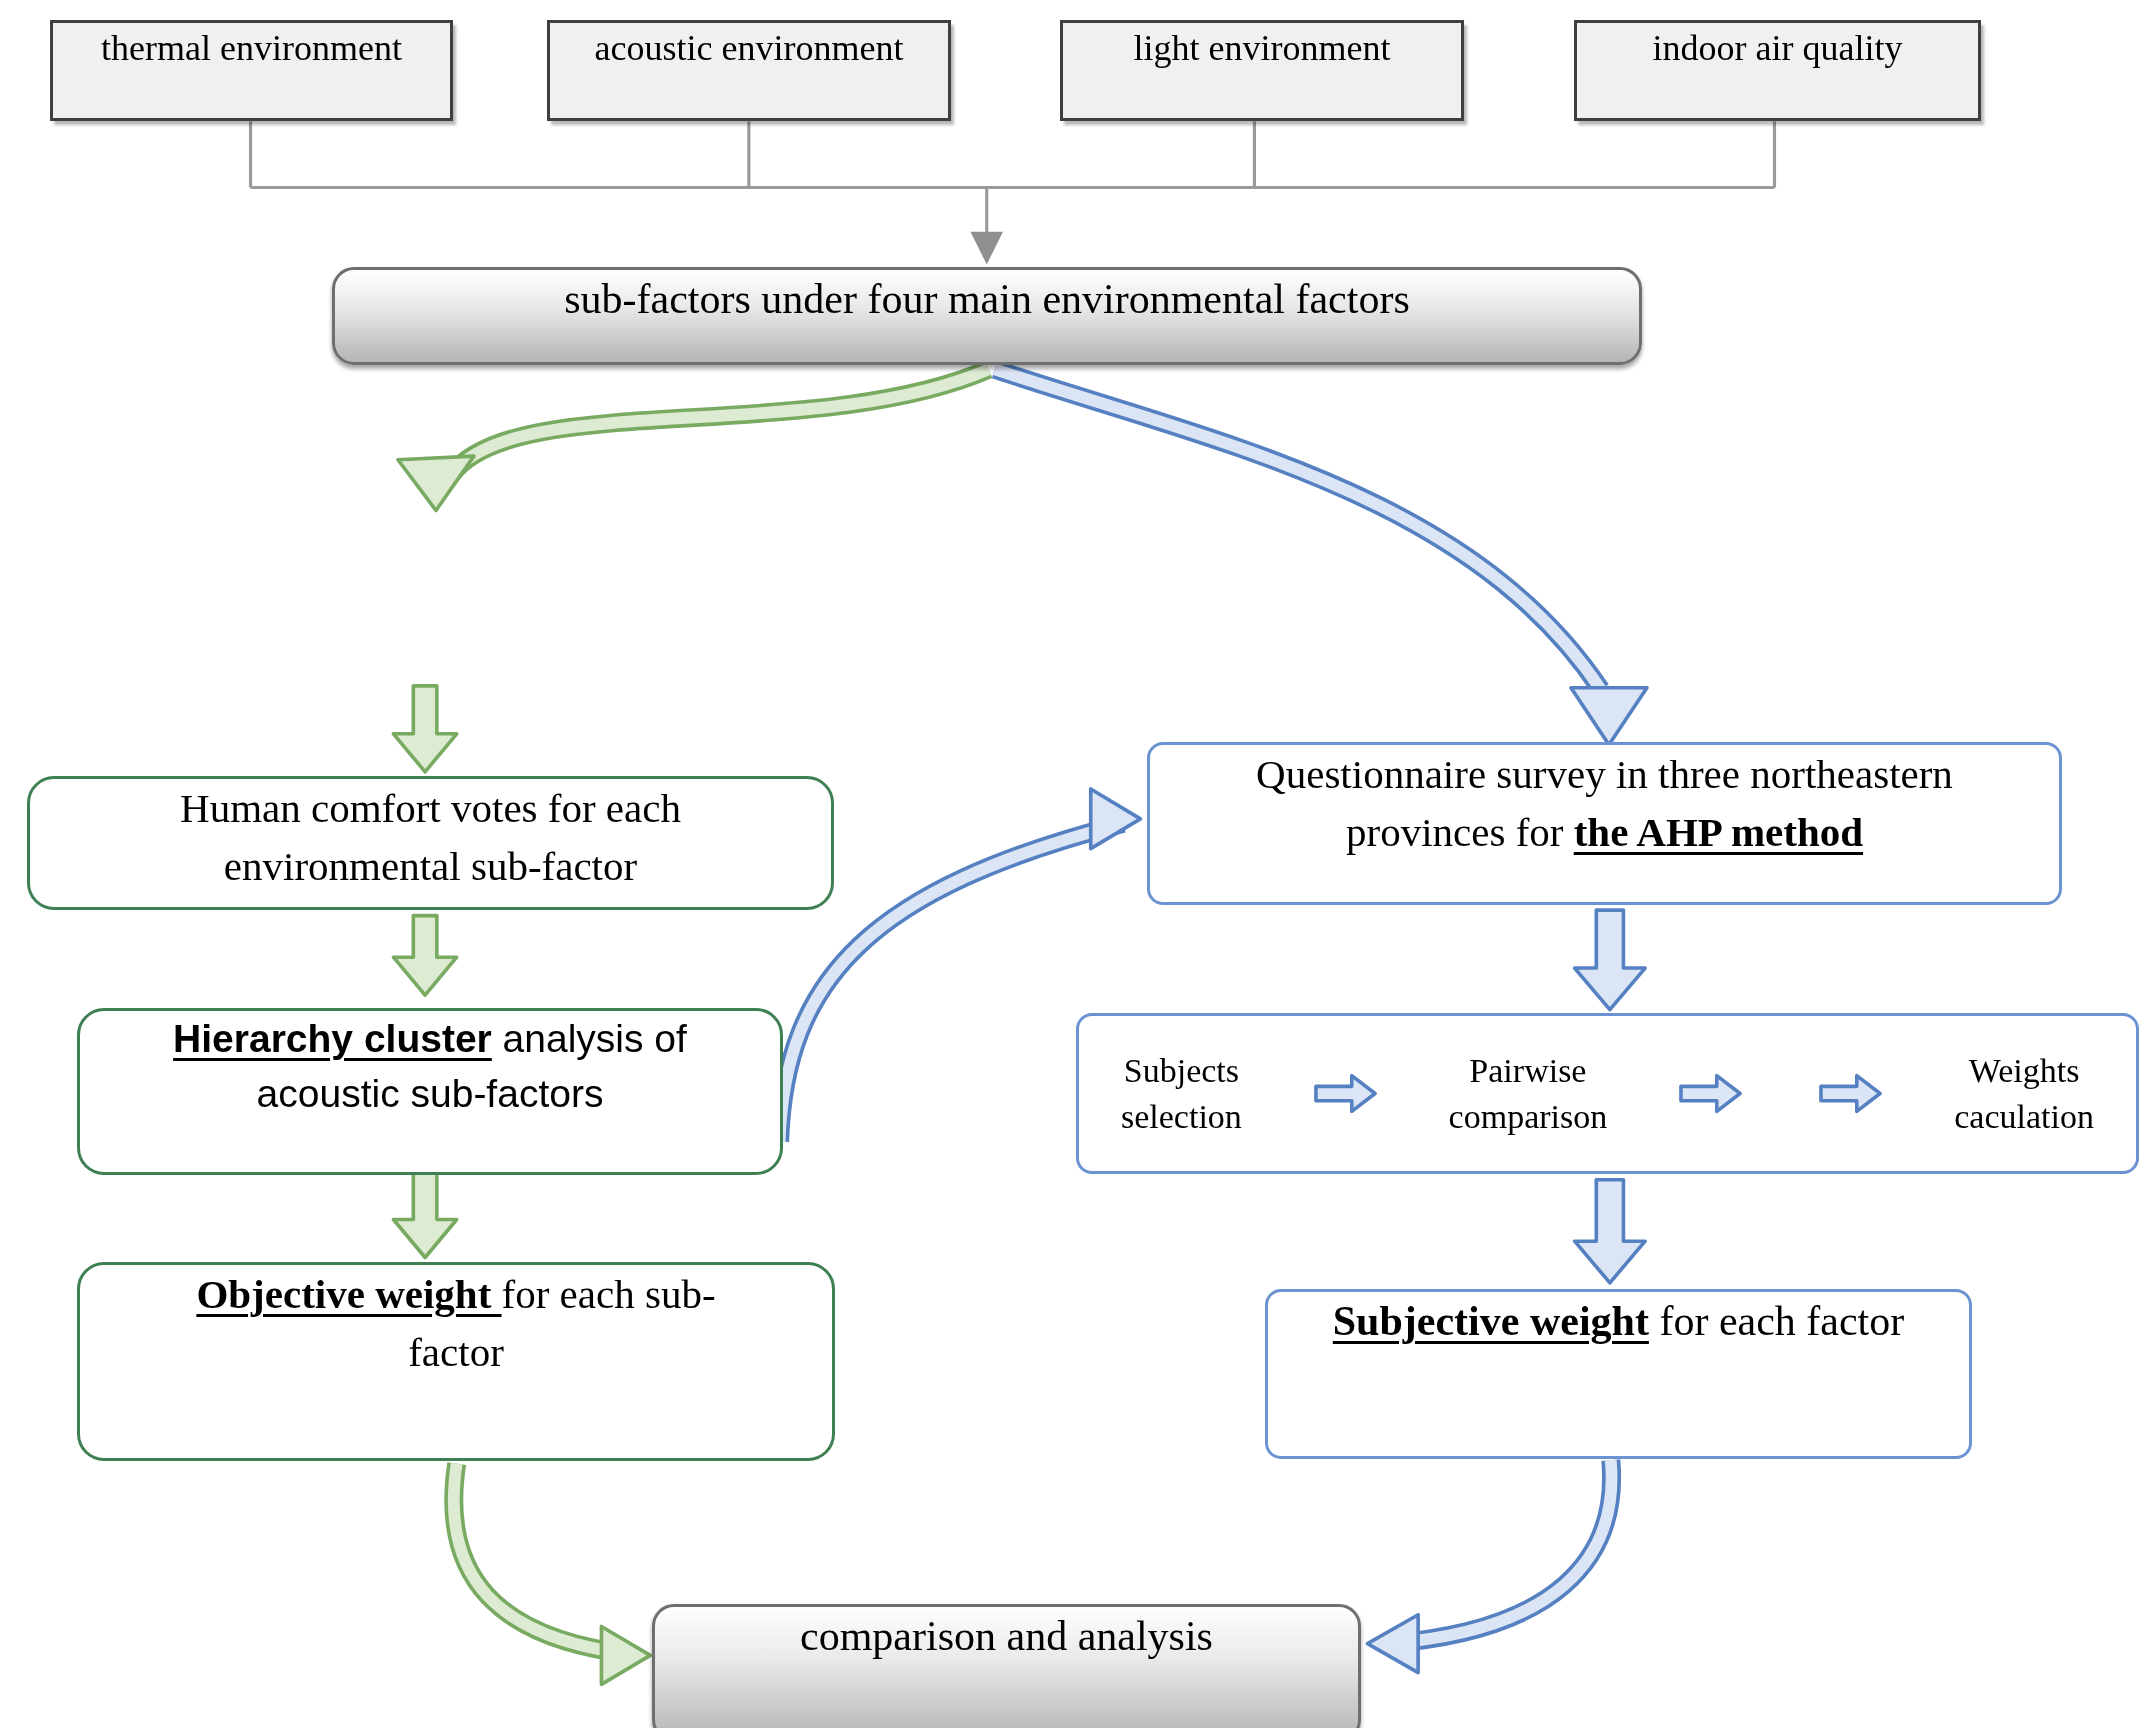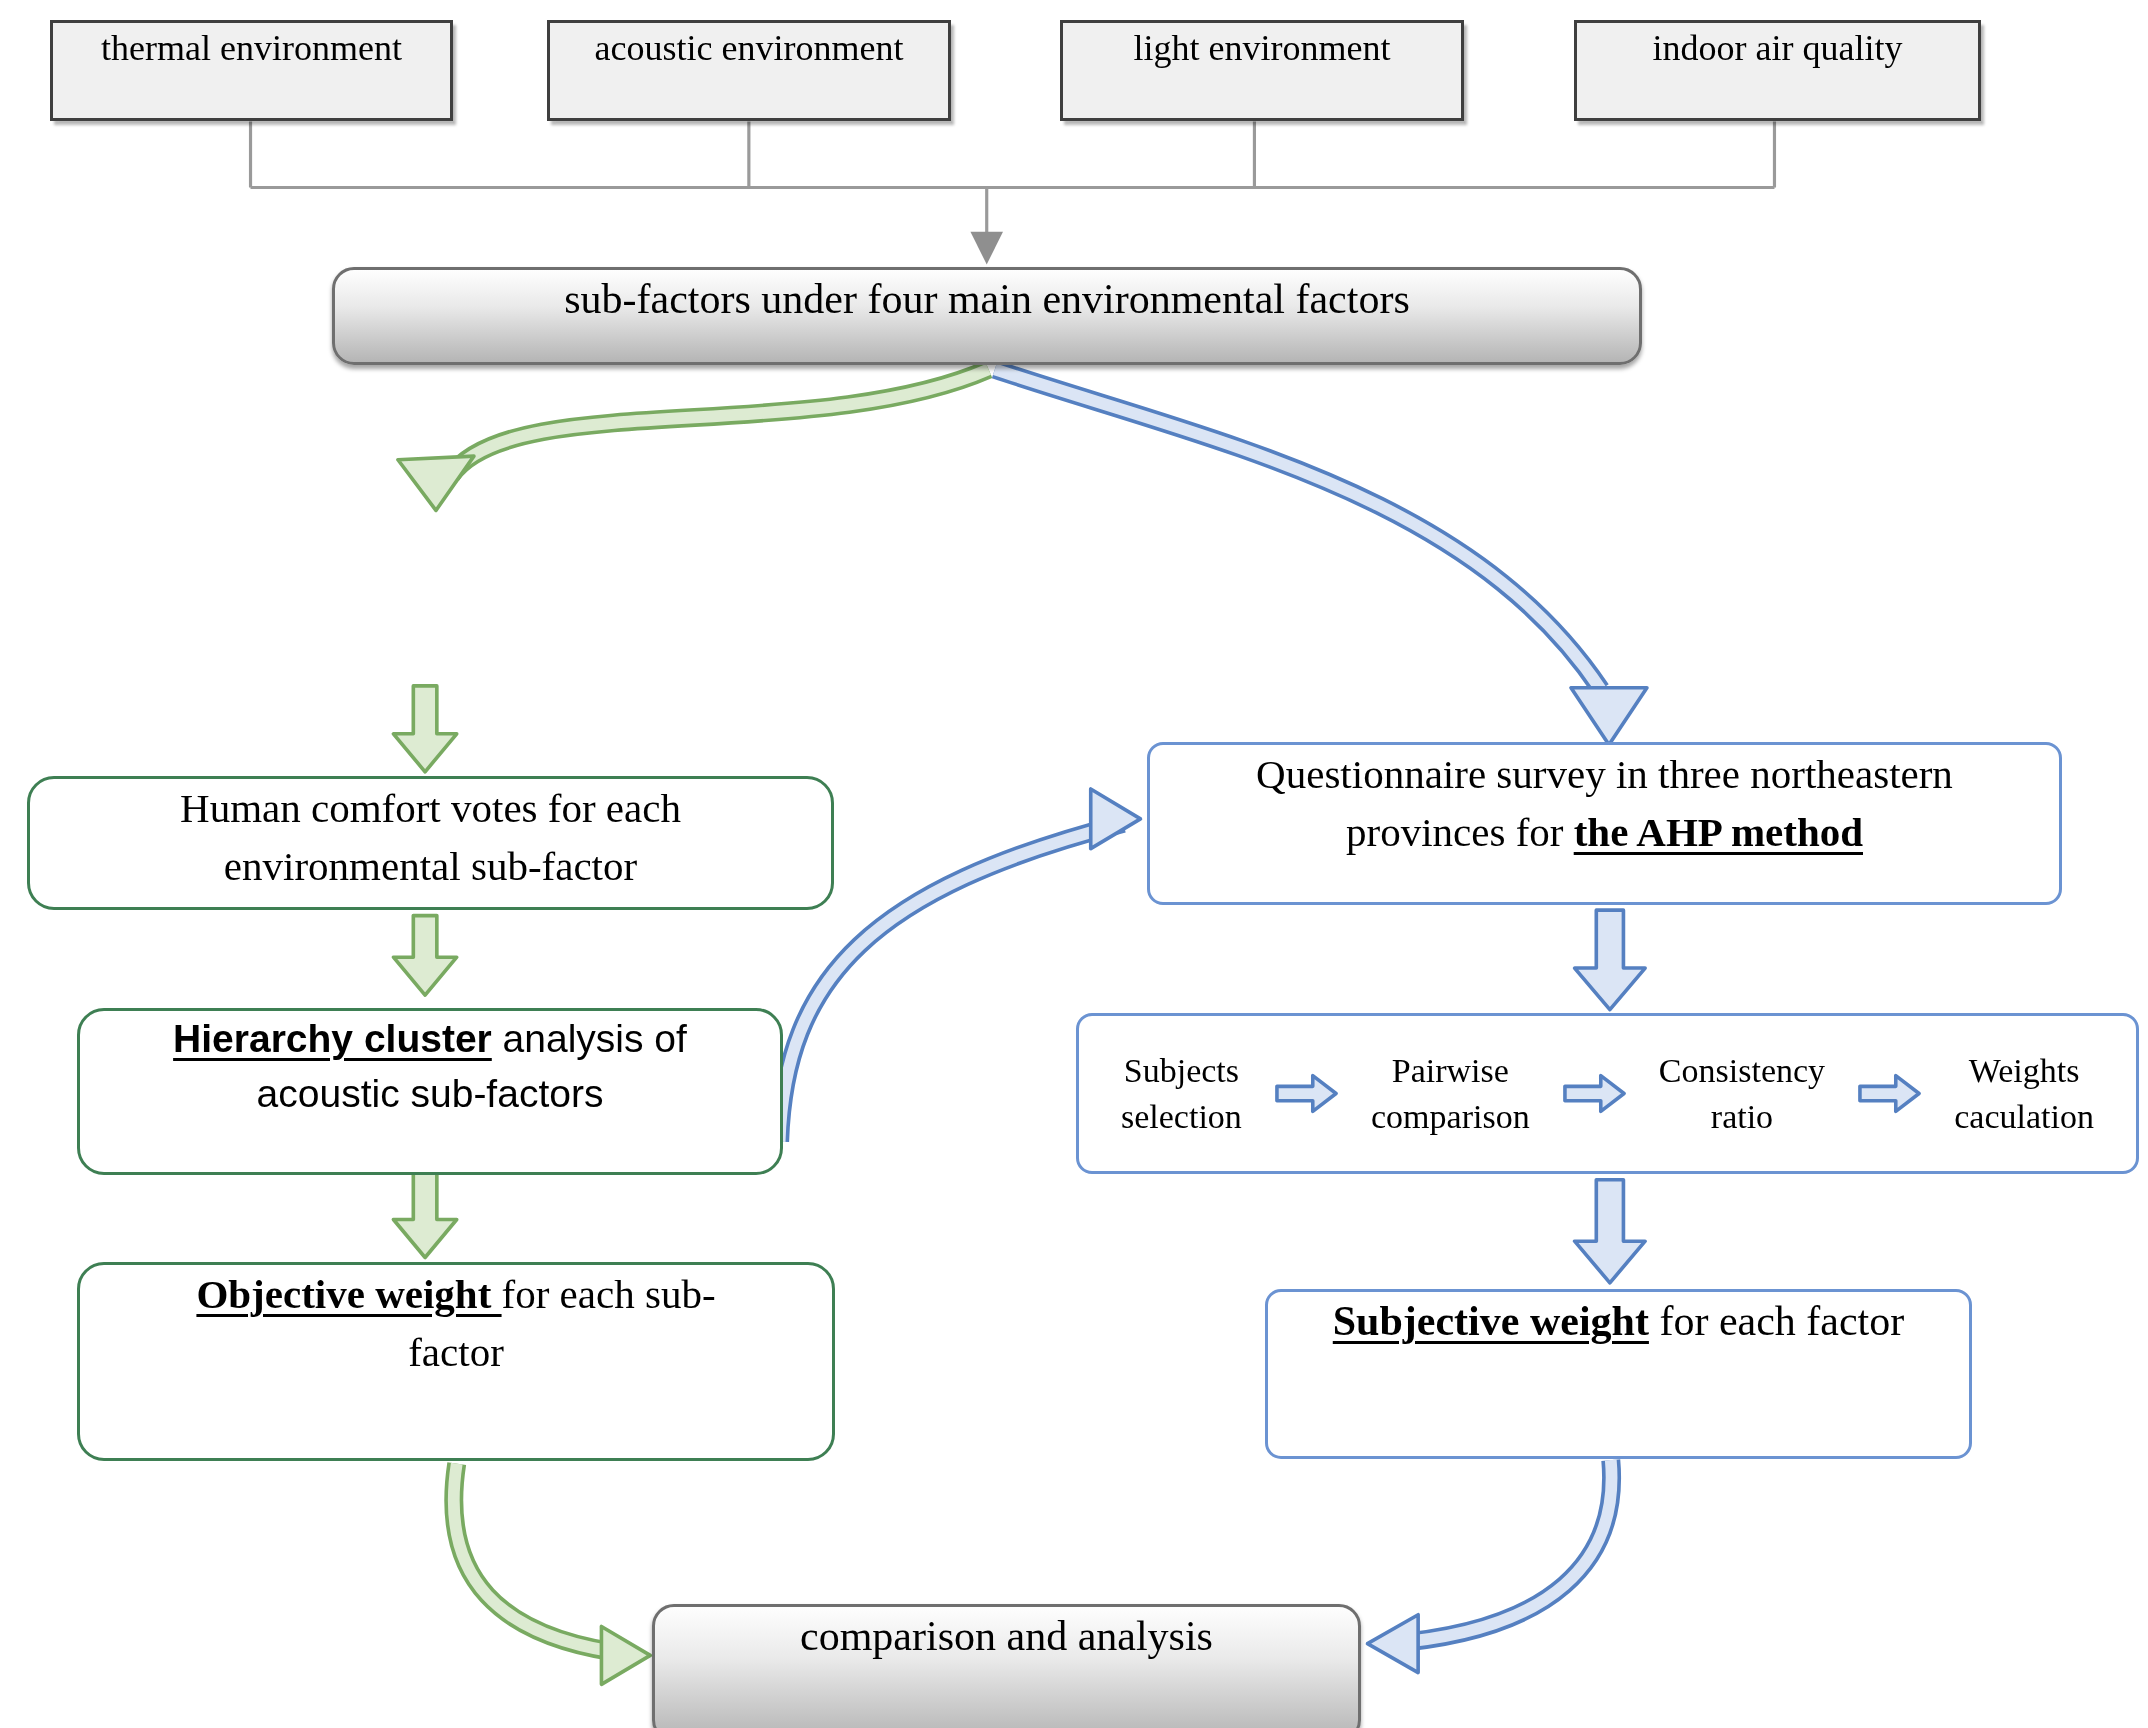--- a/index.html
+++ b/index.html
@@ -163,24 +163,20 @@
     <svg class="mini-arrow" width="63" height="43" viewBox="0 0 70 48">
       <polygon class="block-b" points="2,16 42,16 42,4 68,24 42,44 42,32 2,32"></polygon>
     </svg>
     <div class="step">
       <div>Pairwise</div>
       <div>comparison</div>
     </div>
     <svg class="mini-arrow" width="63" height="43" viewBox="0 0 70 48">
       <polygon class="block-b" points="2,16 42,16 42,4 68,24 42,44 42,32 2,32"></polygon>
     </svg>
-    <div class="step">
-      <div>Consistency</div>
-      <div>ratio</div>
-    </div>
     <svg class="mini-arrow" width="63" height="43" viewBox="0 0 70 48">
       <polygon class="block-b" points="2,16 42,16 42,4 68,24 42,44 42,32 2,32"></polygon>
     </svg>
     <div class="step">
       <div>Weights</div>
       <div>caculation</div>
     </div>
   </div>
 
   <div class="box blue" style="left:1265px;top:1289px;width:707px;height:170px;font-size:42px">

